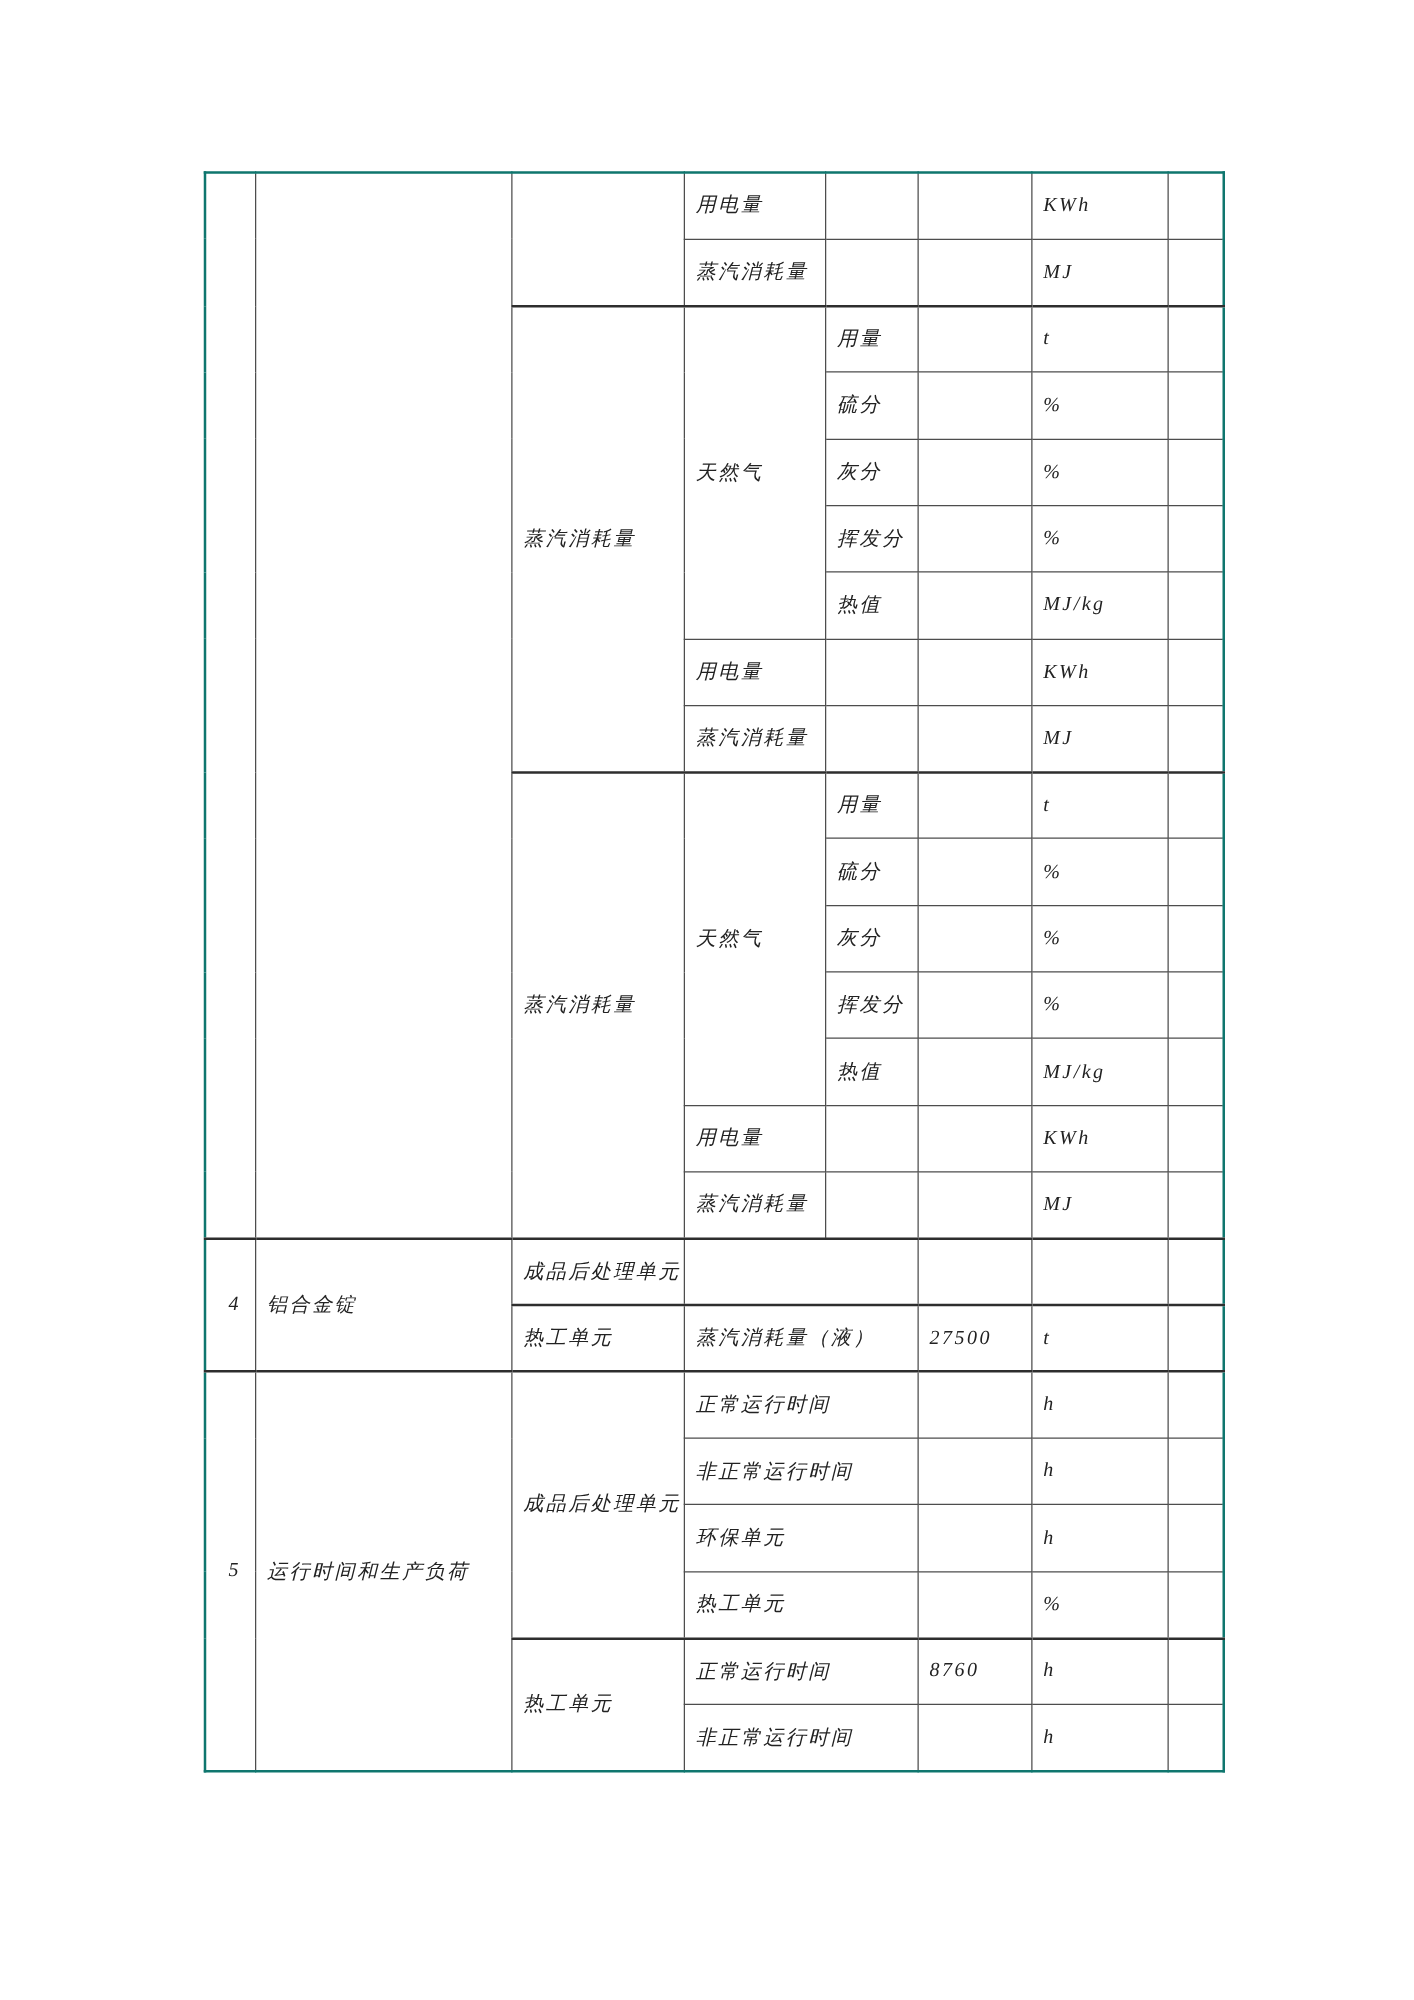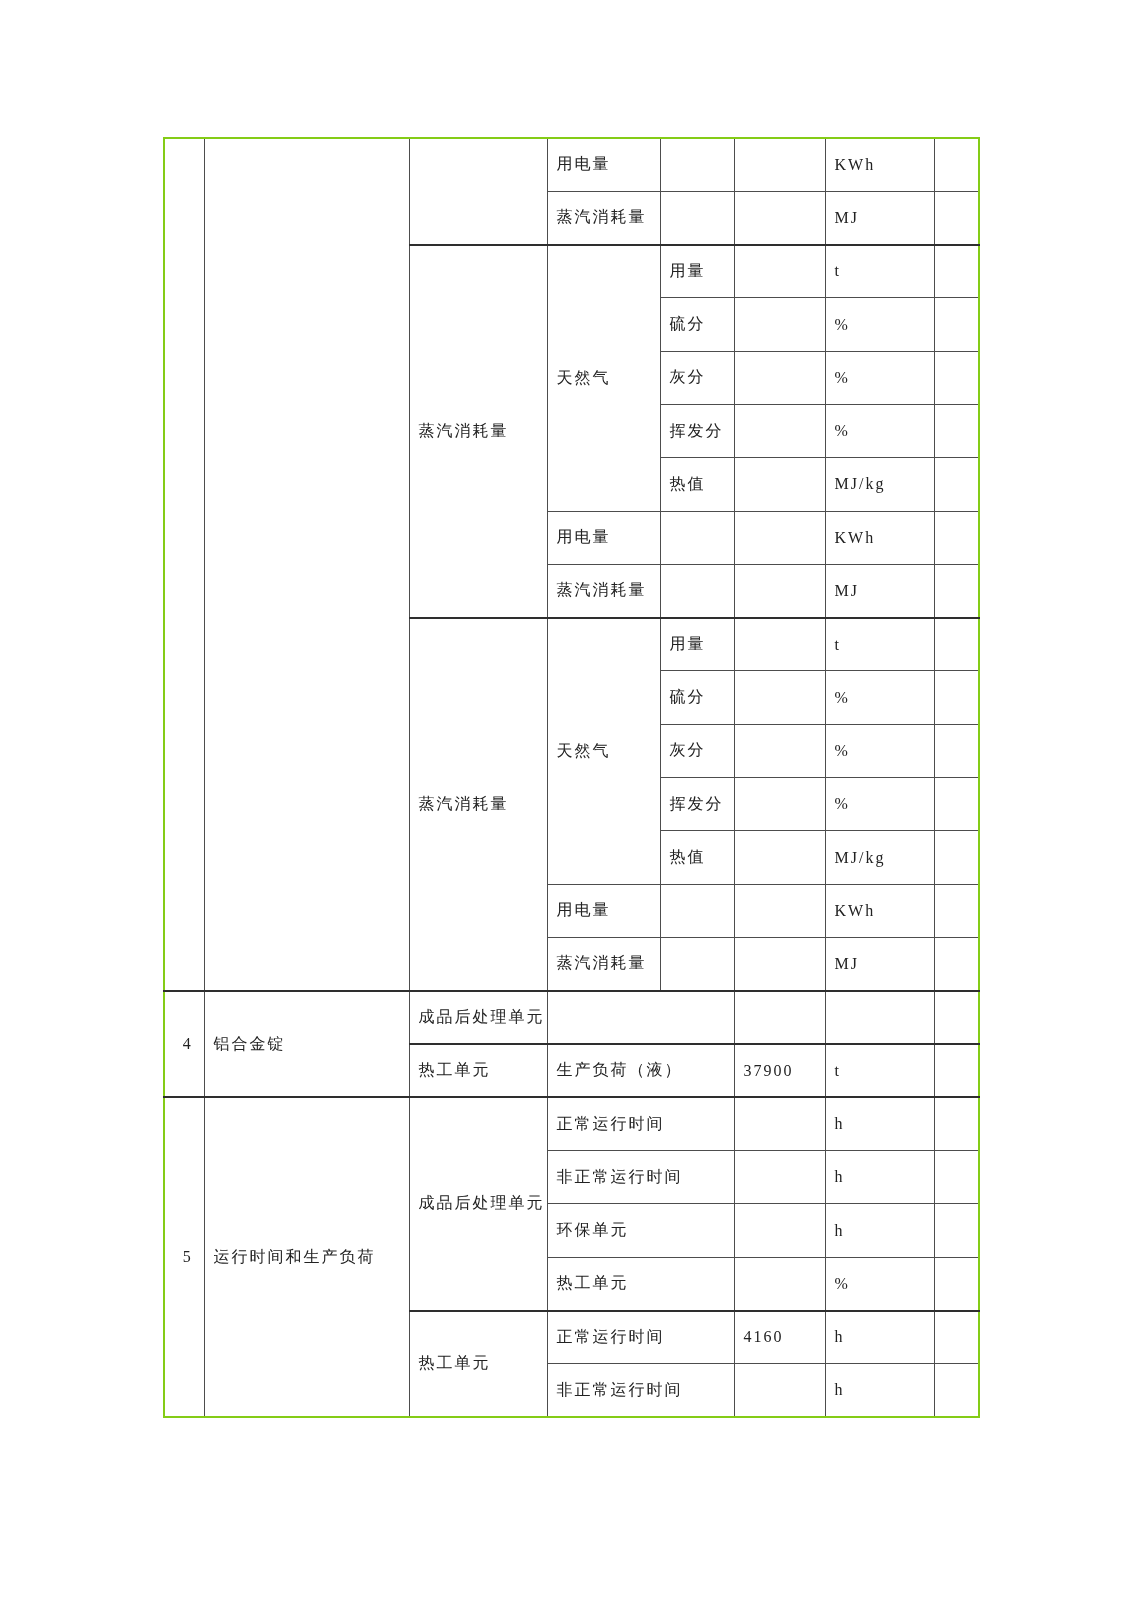--- a/index.html
+++ b/index.html
@@ -5,21 +5,22 @@
   * { box-sizing: border-box; }
   html,body { margin:0; padding:0; }
   body {
     width:1131px; height:1600px; background:#ffffff;
     font-family:"Liberation Serif","DejaVu Serif",serif;
   }
   .page { position:relative; width:1131px; height:1600px; background:#ffffff; overflow:hidden; }
   table.grid {
     position:absolute; left:163px; top:137px;
     border-collapse:collapse; table-layout:fixed;
-    border:2px solid #84cc16;
+    border:2px solid #0f766e;
+    font-style:italic;
   }
   table.grid tr { height:53.3px; }
   table.grid td {
     border:1px solid #4d4d4d;
     padding:0 2px 0 9px;
     font-size:16px; color:#222222;
     letter-spacing:2px;
     vertical-align:middle;
     white-space:nowrap;
     font-weight:normal;
@@ -163,22 +164,22 @@
       <td class="ctr" rowspan="2">4</td>
       <td class="cat" rowspan="2">铝合金锭</td>
       <td class="tight">成品后处理单元</td>
       <td colspan="2"></td>
       <td></td>
       <td class="lat"></td>
       <td></td>
     </tr>
     <tr class="tt">
       <td>热工单元</td>
-      <td colspan="2">生产负荷（液）</td>
-      <td class="lat">37900</td>
+      <td colspan="2">蒸汽消耗量（液）</td>
+      <td class="lat">27500</td>
       <td class="lat">t</td>
       <td></td>
     </tr>
 
     <tr class="tt">
       <td class="ctr" rowspan="6">5</td>
       <td class="cat" rowspan="6">运行时间和生产负荷</td>
       <td class="tight" rowspan="4">成品后处理单元</td>
       <td colspan="2">正常运行时间</td>
       <td></td>
@@ -199,21 +200,21 @@
     </tr>
     <tr>
       <td colspan="2">热工单元</td>
       <td></td>
       <td class="lat">%</td>
       <td></td>
     </tr>
     <tr class="tt">
       <td rowspan="2">热工单元</td>
       <td colspan="2">正常运行时间</td>
-      <td class="lat">4160</td>
+      <td class="lat">8760</td>
       <td class="lat">h</td>
       <td></td>
     </tr>
     <tr>
       <td colspan="2">非正常运行时间</td>
       <td></td>
       <td class="lat">h</td>
       <td></td>
     </tr>
   </tbody>

